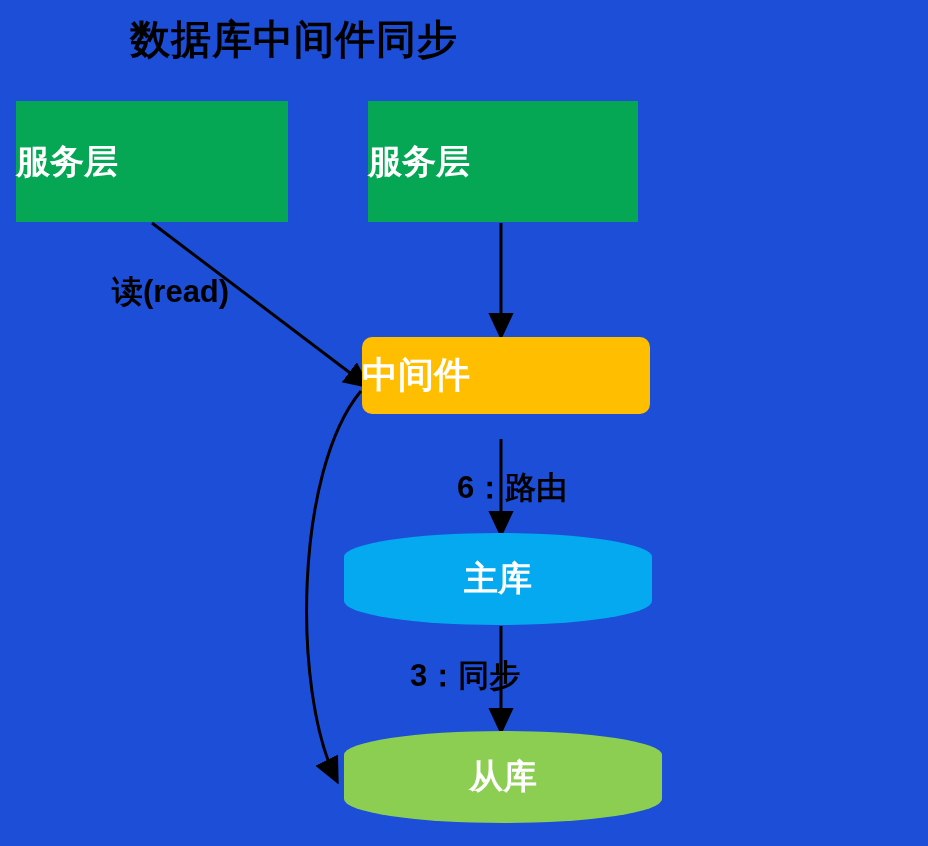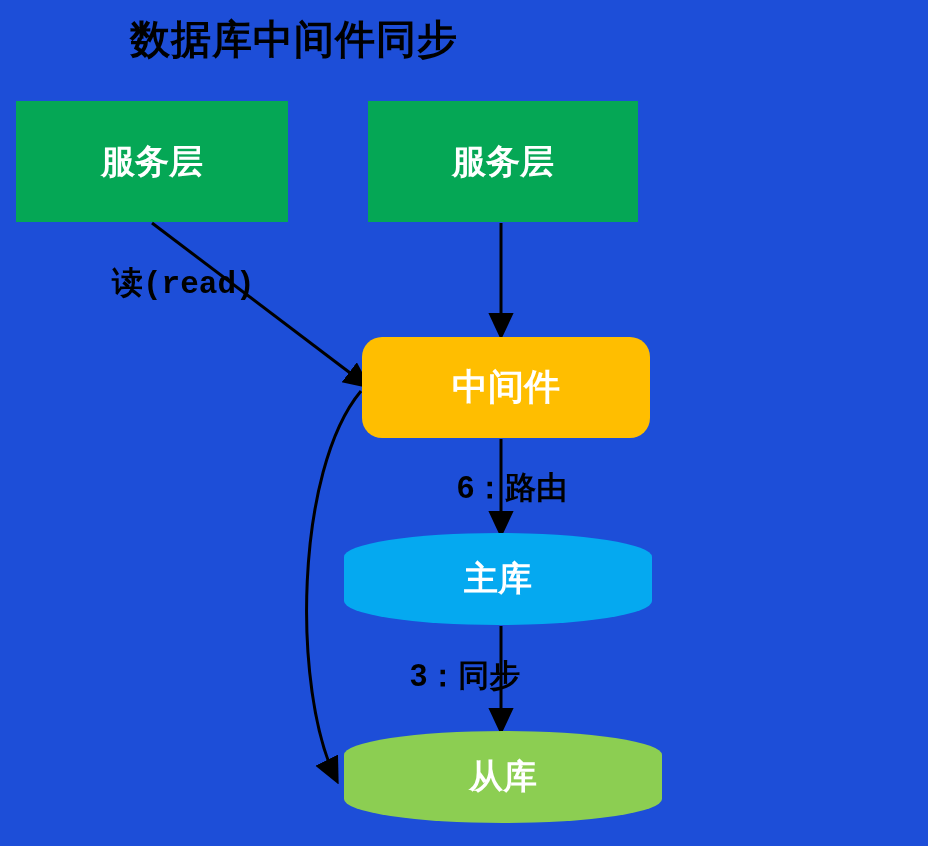--- a/index.html
+++ b/index.html
@@ -28,40 +28,39 @@
     font-weight: bold;
     color: #000000;
     letter-spacing: 1px;
     white-space: nowrap;
   }
   
   .node-rect {
     position: absolute;
     display: flex;
     align-items: center;
-    justify-content: center;
     color: #ffffff;
     font-weight: bold;
     white-space: nowrap;
     box-sizing: border-box;
   }
   #svc-left {
     left: 16px;  top: 101px;  width: 272px; height: 121px;
     background: #05A755;
     font-size: 34px;
   }
   #svc-right {
     left: 368px; top: 101px;  width: 270px; height: 121px;
     background: #05A755;
     font-size: 34px;
   }
   #middleware {
-    left: 362px; top: 337px;  width: 288px; height: 101px;
+    left: 362px; top: 337px;  width: 288px; height: 77px;
     background: #FFBE00;
-    border-radius: 20px;
+    border-radius: 10px;
     font-size: 36px;
     z-index: 3;
   }
   
   .node-cyl {
     position: absolute;
     display: flex;
     align-items: center;
     justify-content: center;
     color: #ffffff;
@@ -84,21 +83,21 @@
   }
   
   .edge-label {
     position: absolute;
     font-weight: bold;
     color: #000000;
     font-size: 31px;
     white-space: nowrap;
     z-index: 4;
   }
-  #label-read  { left: 112px; top: 262px; font-family: Liberation Mono, monospace; }
+  #label-read  { left: 112px; top: 271px; }
   #label-write { left: 443px; top: 262px; }
   #label-route { left: 457px; top: 467px; }
   #label-sync  { left: 410px; top: 655px; }
   
   #watermark {
     position: absolute;
     left: 303px;
     top: 365px;
     font-size: 36px;
     font-weight: bold;

